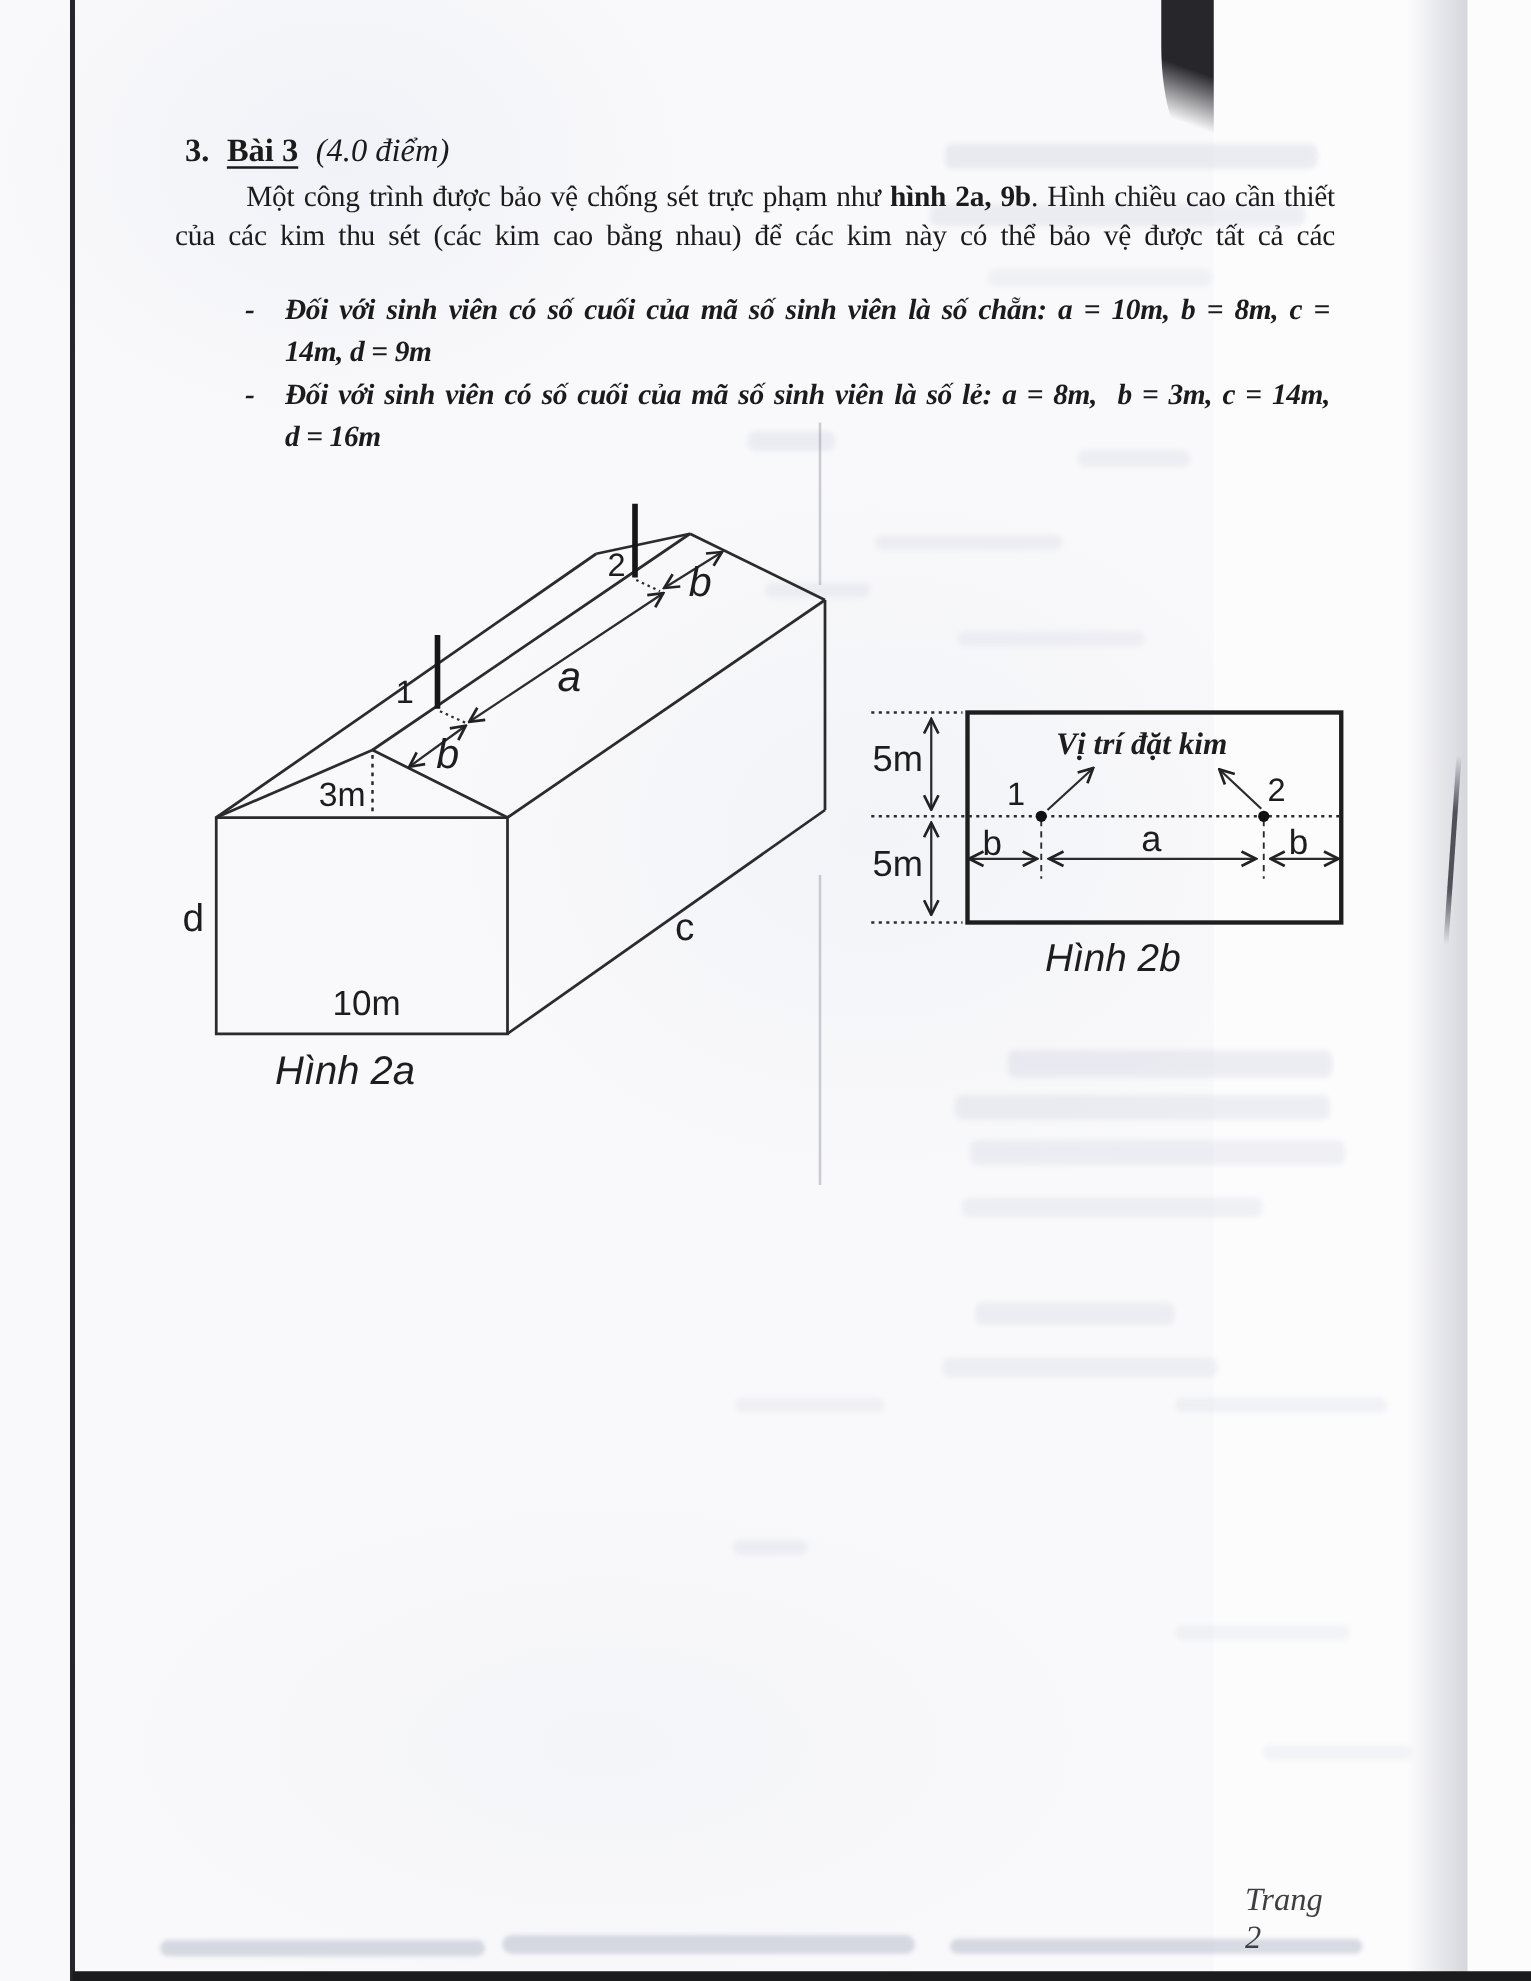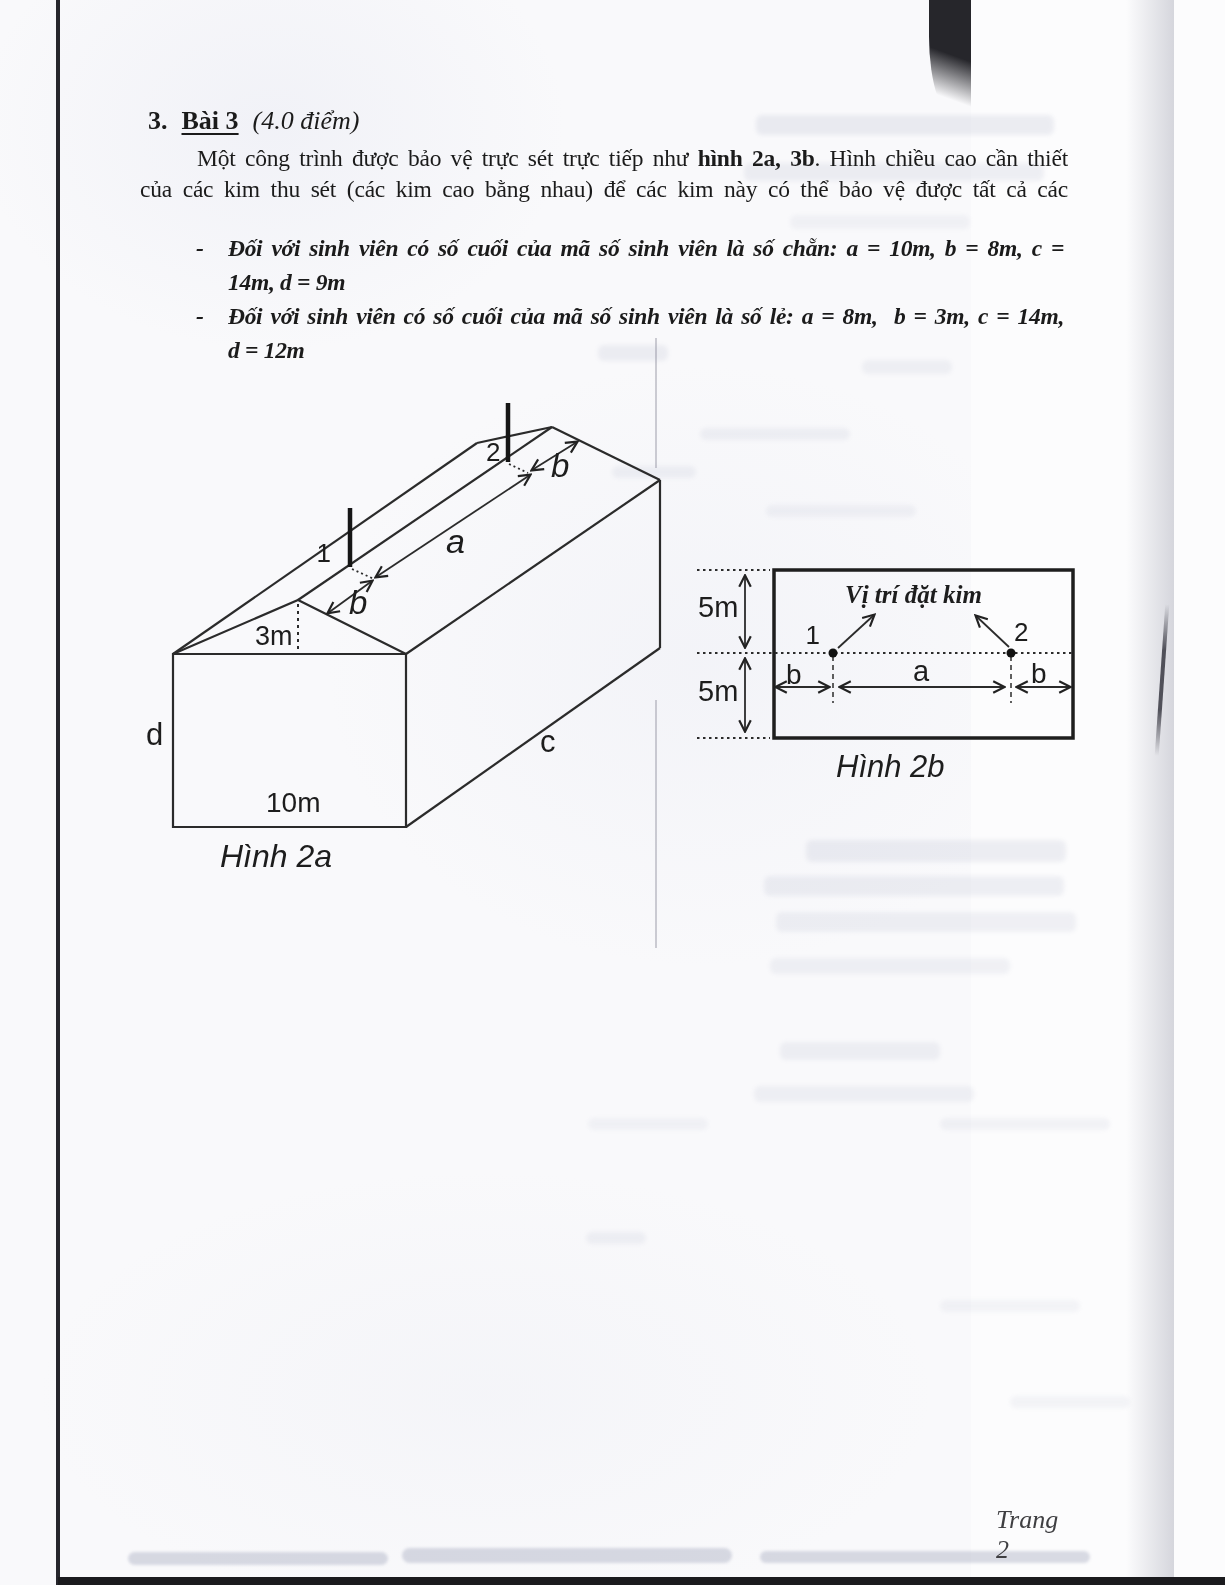--- a/index.html
+++ b/index.html
@@ -85,37 +85,37 @@
   <div class="squiggle" style="left:760px;top:1551px;width:330px;height:12px;"></div>
 
   <div class="crease" style="left:655px;top:338px;height:130px;"></div>
   <div class="crease" style="left:655px;top:700px;height:248px;"></div>
 
   <div class="heading">
     <span class="num">3.</span><span class="title">Bài 3</span><span class="points">(4.0 điểm)</span>
   </div>
 
   <div class="para">
-    <div class="pline just indent"><span>Một công trình được bảo vệ trực sét trực tiếp như </span><span class="seg-b">hình 2a, 3b</span><span>. Hình chiều cao cần thiết</span></div>
+    <div class="pline just indent"><span>Một công trình được bảo vệ chống sét trực phạm như </span><span class="seg-b">hình 2a, 9b</span><span>. Hình chiều cao cần thiết</span></div>
     <div class="pline just"><span>của các kim thu sét (các kim cao bằng nhau) để các kim này có thể bảo vệ được tất cả các</span></div>
   </div>
 
   <div class="bullets">
     <div class="bullet">
       <span class="dash">-</span>
       <div class="btext">
         <div class="bline just"><span>Đối với sinh viên có </span><span class="seg-u">số cuối của mã số sinh viên</span><span> là số chẵn: a = 10m, b = 8m, c =</span></div>
         <div class="bline"><span>14m, d = 9m</span></div>
       </div>
     </div>
     <div class="bullet">
       <span class="dash">-</span>
       <div class="btext">
         <div class="bline just"><span>Đối với sinh viên có </span><span class="seg-u">số cuối của mã số sinh viên</span><span> là số lẻ: a = 8m,&nbsp; b = 3m, c = 14m,</span></div>
-        <div class="bline"><span>d = 12m</span></div>
+        <div class="bline"><span>d = 16m</span></div>
       </div>
     </div>
   </div>
 
   <svg class="fig" style="left:130px;top:380px;" width="572" height="508" viewBox="130 380 572 508">
     <defs>
       <marker id="arA" viewBox="0 0 10 10" refX="8.5" refY="5" markerWidth="8" markerHeight="8" orient="auto-start-reverse" markerUnits="strokeWidth">
         <path d="M1,1 L9,5 L1,9" fill="none" stroke="#222" stroke-width="1.5"></path>
       </marker>
     </defs>

